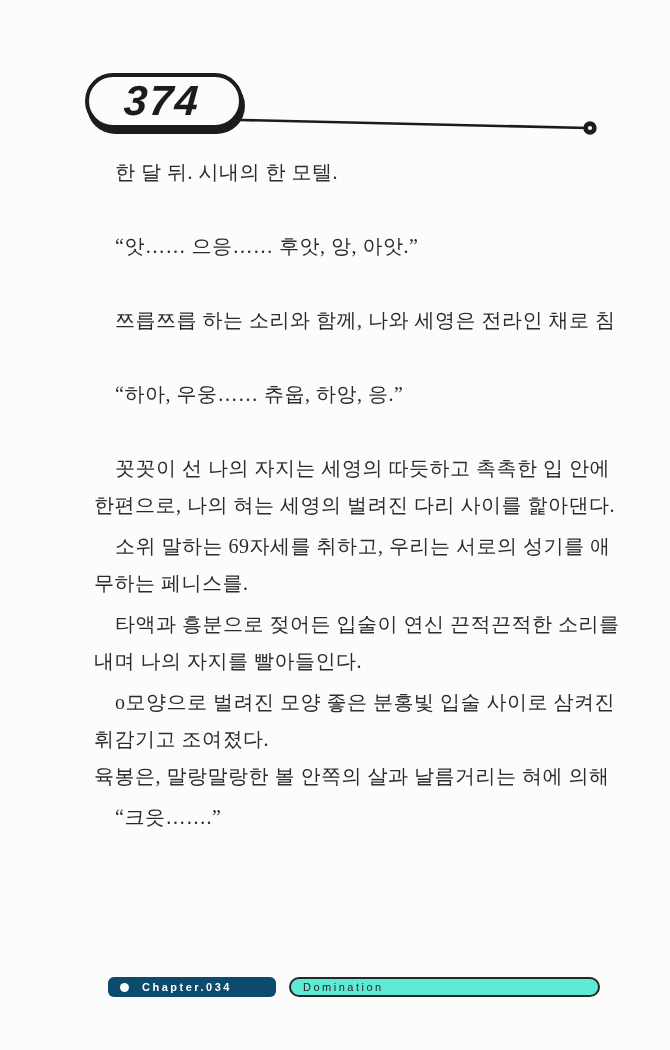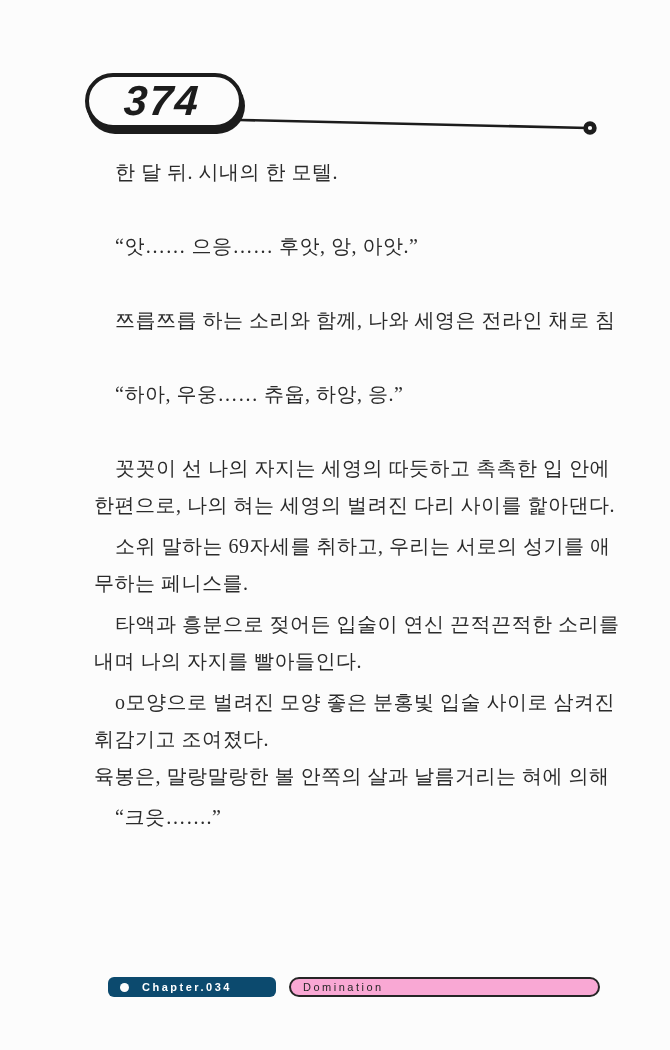--- a/index.html
+++ b/index.html
@@ -105,21 +105,21 @@
     font-weight: 700;
     letter-spacing: 2.5px;
     line-height: 1;
     white-space: nowrap;
   }
   .title-badge {
     flex: 1 1 auto;
     height: 16px;
     border: 2px solid #262626;
     border-radius: 10px;
-    background: #f9a8d4;
+    background: #5eead4;
     display: flex;
     align-items: center;
   }
   .title-label {
     margin-left: 12px;
     color: #262626;
     font-size: 11px;
     font-weight: 500;
     letter-spacing: 2.5px;
     line-height: 1;

